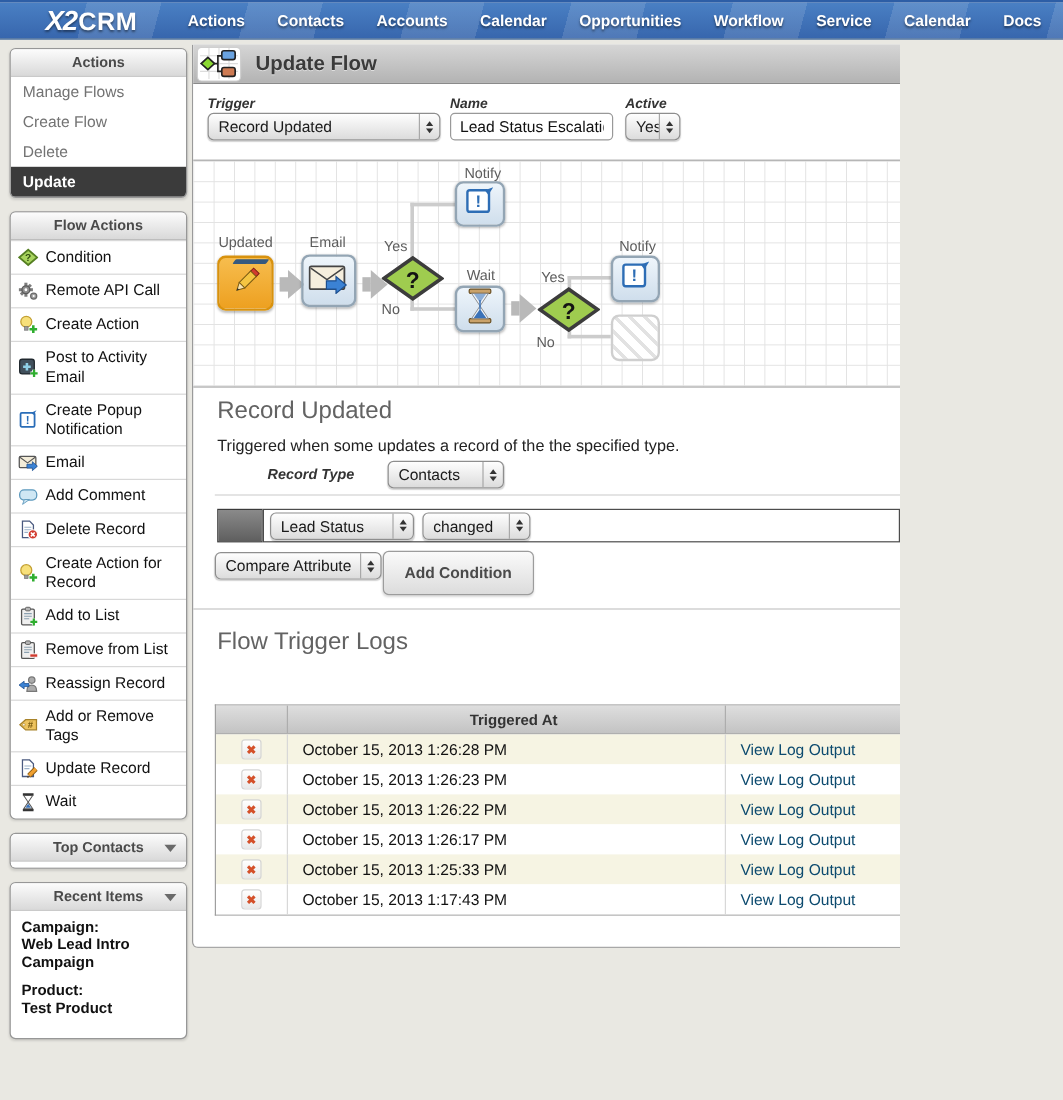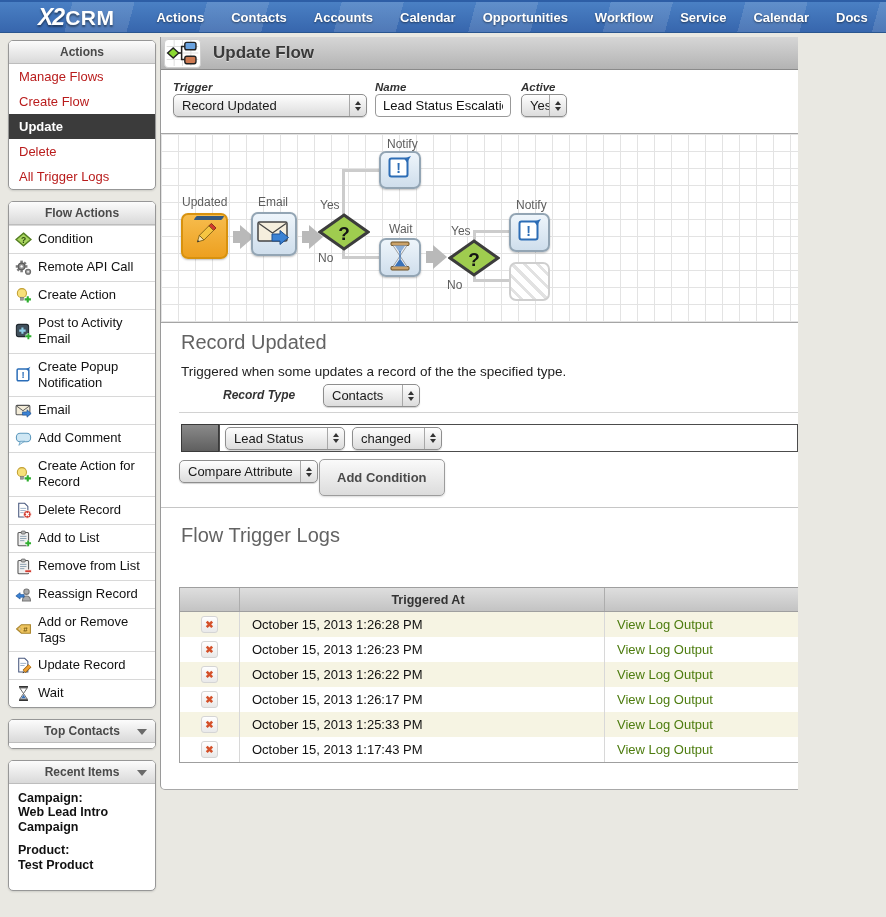--- a/index.html
+++ b/index.html
@@ -22,35 +22,35 @@
 
   
   .sidebar{position:absolute;left:8px;top:40px;width:148px;}
   .panel{background:#fff;border:1px solid #979797;border-radius:5px;margin-bottom:11px;
     overflow:hidden;box-shadow:0 1px 2px rgba(0,0,0,.12);}
   .panel-header{height:23px;background:linear-gradient(#fcfcfc,#d9d9d9);
     border-bottom:1px solid #bdbdbd;display:flex;align-items:center;justify-content:center;
     font-size:12px;font-weight:bold;color:#4a4a4a;position:relative;}
   .panel-header .caret{position:absolute;right:8px;top:9px;width:0;height:0;
     border-left:5px solid transparent;border-right:5px solid transparent;border-top:6px solid #6a6a6a;}
-  .s-item{font-size:13px;color:#b91c1c;padding:5px 10px;cursor:pointer;}
+  .s-item{font-size:13px;color:#737373;padding:5px 10px;cursor:pointer;}
   .s-item.sel{background:#3b3b3b;color:#fff;font-weight:bold;}
   .fa-item{display:flex;align-items:center;gap:6px;font-size:13px;color:#111;
     padding:5px 6px;border-top:1px solid #d8d8d8;cursor:pointer;line-height:1.25;}
   .fa-item:first-of-type{border-top:none;}
   .fa-icon{width:17px;height:17px;flex:0 0 17px;display:inline-block;}
   .fa-icon svg{width:17px;height:17px;display:block;}
   .collapsed-body{height:5px;background:#fff;}
   .recent-body{padding:7px 9px 9px 9px;}
   .recent-entry{margin-bottom:9px;}
   .recent-name{font-size:12.5px;font-weight:bold;color:#111;white-space:pre-line;line-height:1.15;cursor:pointer;}
   .recent-detail{font-size:12px;color:#222;line-height:1.2;}
 
   
-  .main{position:absolute;left:160px;top:37px;width:638px;height:753px;background:#fff;
+  .main{position:absolute;left:160px;top:37px;width:590px;height:753px;background:#fff;
     border-left:1px solid #9a9a9a;border-bottom:1px solid #a8a8a8;border-radius:0 0 0 5px;}
   .content-header{position:absolute;left:0;top:0;right:0;height:33px;
     background:linear-gradient(#d6d6d6,#b3b3b3);border-bottom:1px solid #8a8a8a;
     display:flex;align-items:center;}
   .ch-icon{width:37px;height:29px;background:#fff;border-radius:4px;margin:0 12px 0 3px;
     border:1px solid #cfcfcf;display:flex;align-items:center;justify-content:center;}
   .ch-title{font-size:17px;font-weight:bold;color:#3a3a3a;text-shadow:0 1px 0 rgba(255,255,255,.5);}
 
   .flabel{position:absolute;font-size:11.5px;font-weight:bold;color:#333;font-style:italic;}
   .msel{position:absolute;display:flex;align-items:center;height:23px;border:1px solid #8e8e8e;
@@ -107,21 +107,21 @@
   .lt-row.odd{background:#f6f4e3;}
   .lt-row.even{background:#ffffff;}
   .lt-c{display:flex;align-items:center;font-size:13px;color:#111;border-right:1px solid #d8d8d8;}
   .lt-c:last-child{border-right:none;}
   .col-del{width:60px;justify-content:center;flex:0 0 60px;}
   .col-time{width:365px;padding-left:12px;flex:0 0 365px;}
   .col-link{flex:1;padding-left:12px;}
   .del-icon{width:17px;height:17px;border-radius:3px;background:linear-gradient(#ffffff,#e9e9e9);
     border:1px solid #d5d5d5;color:#d4502a;font-size:10px;font-weight:bold;display:flex;
     align-items:center;justify-content:center;cursor:pointer;}
-  .loglink{color:#4d7c0f;font-size:13px;text-decoration:none;cursor:pointer;}
+  .loglink{color:#0c4a6e;font-size:13px;text-decoration:none;cursor:pointer;}
 </style>
 </head>
 <body>
 
 <nav class="topnav">
   <div class="logo">
     <span class="x2">X2</span>
       <span class="crm">CRM</span>
   </div>
   <div class="nav-items">
@@ -137,23 +137,22 @@
 
   </div>
 </nav>
 
 <aside class="sidebar">
 
   <div class="panel">
     <div class="panel-header">Actions</div>
     <div class="s-item">Manage Flows</div>
     <div class="s-item">Create Flow</div>
+    <div class="s-item">Delete</div>
     <div class="s-item sel">Update</div>
-    <div class="s-item">Delete</div>
-    <div class="s-item">All Trigger Logs</div>
   </div>
 
   <div class="panel">
     <div class="panel-header">Flow Actions</div>
 
     <div class="fa-item">
       <span class="fa-icon">
           <svg viewBox="0 0 16 16">
             <polygon points="8,2 15,8 8,14 1,8" fill="#a8d45e" stroke="#557f22" stroke-width="1.4"></polygon>
             <text x="8" y="11" text-anchor="middle" font-size="8" font-weight="bold" fill="#2e4a10">?</text>
@@ -230,39 +229,39 @@
             <polygon points="5,10.6 9,10.6 3.6,14.4" fill="#cfe7f4" stroke="#5d99bd" stroke-width=".7"></polygon>
           </svg>
         </span>
       <span>Add Comment</span>
       </div>
 
 
     <div class="fa-item">
       <span class="fa-icon">
           <svg viewBox="0 0 16 16">
+            <path d="M3.5 1.2h5.6l3 3v10H3.5z" fill="#fff" stroke="#49597f"></path>
+            <path d="M5 6h5.5M5 8h5.5M5 10h3.5" stroke="#9ab0c8" stroke-width=".9"></path>
+            <circle cx="11.6" cy="11.6" r="3.7" fill="#d23b2f" stroke="#fff" stroke-width=".8"></circle>
+            <path d="M10.1 10.1l3 3M13.1 10.1l-3 3" stroke="#fff" stroke-width="1.3"></path>
+          </svg>
+        </span>
+      <span>Delete Record</span>
+      </div>
+
+    <div class="fa-item">
+      <span class="fa-icon">
+          <svg viewBox="0 0 16 16">
             <circle cx="6.5" cy="5.8" r="4.3" fill="#f7e07a" stroke="#c3a033"></circle>
             <rect x="5.1" y="9.6" width="2.8" height="2.8" fill="#9a9a9a" stroke="#6f6f6f" stroke-width=".5"></rect>
             <path d="M12 8.6v6M9 11.6h6" stroke="#fff" stroke-width="3.4"></path>
             <path d="M12 8.6v6M9 11.6h6" stroke="#2fae2f" stroke-width="2"></path>
           </svg>
         </span>
       <span>Create Action for Record</span>
-      </div>
-
-    <div class="fa-item">
-      <span class="fa-icon">
-          <svg viewBox="0 0 16 16">
-            <path d="M3.5 1.2h5.6l3 3v10H3.5z" fill="#fff" stroke="#49597f"></path>
-            <path d="M5 6h5.5M5 8h5.5M5 10h3.5" stroke="#9ab0c8" stroke-width=".9"></path>
-            <circle cx="11.6" cy="11.6" r="3.7" fill="#d23b2f" stroke="#fff" stroke-width=".8"></circle>
-            <path d="M10.1 10.1l3 3M13.1 10.1l-3 3" stroke="#fff" stroke-width="1.3"></path>
-          </svg>
-        </span>
-      <span>Delete Record</span>
       </div>
 
 
     <div class="fa-item">
       <span class="fa-icon">
           <svg viewBox="0 0 16 16">
             <rect x="2.8" y="2.4" width="10" height="12.4" rx="1" fill="#efefef" stroke="#555"></rect>
             <rect x="5.8" y="1" width="4" height="2.8" rx="1" fill="#b5b5b5" stroke="#555" stroke-width=".7"></rect>
             <path d="M4.8 6h6M4.8 8h6M4.8 10h4" stroke="#8aa0b0" stroke-width=".9"></path>
             <path d="M12.4 9.8v5.4M9.7 12.5h5.4" stroke="#fff" stroke-width="3"></path>

